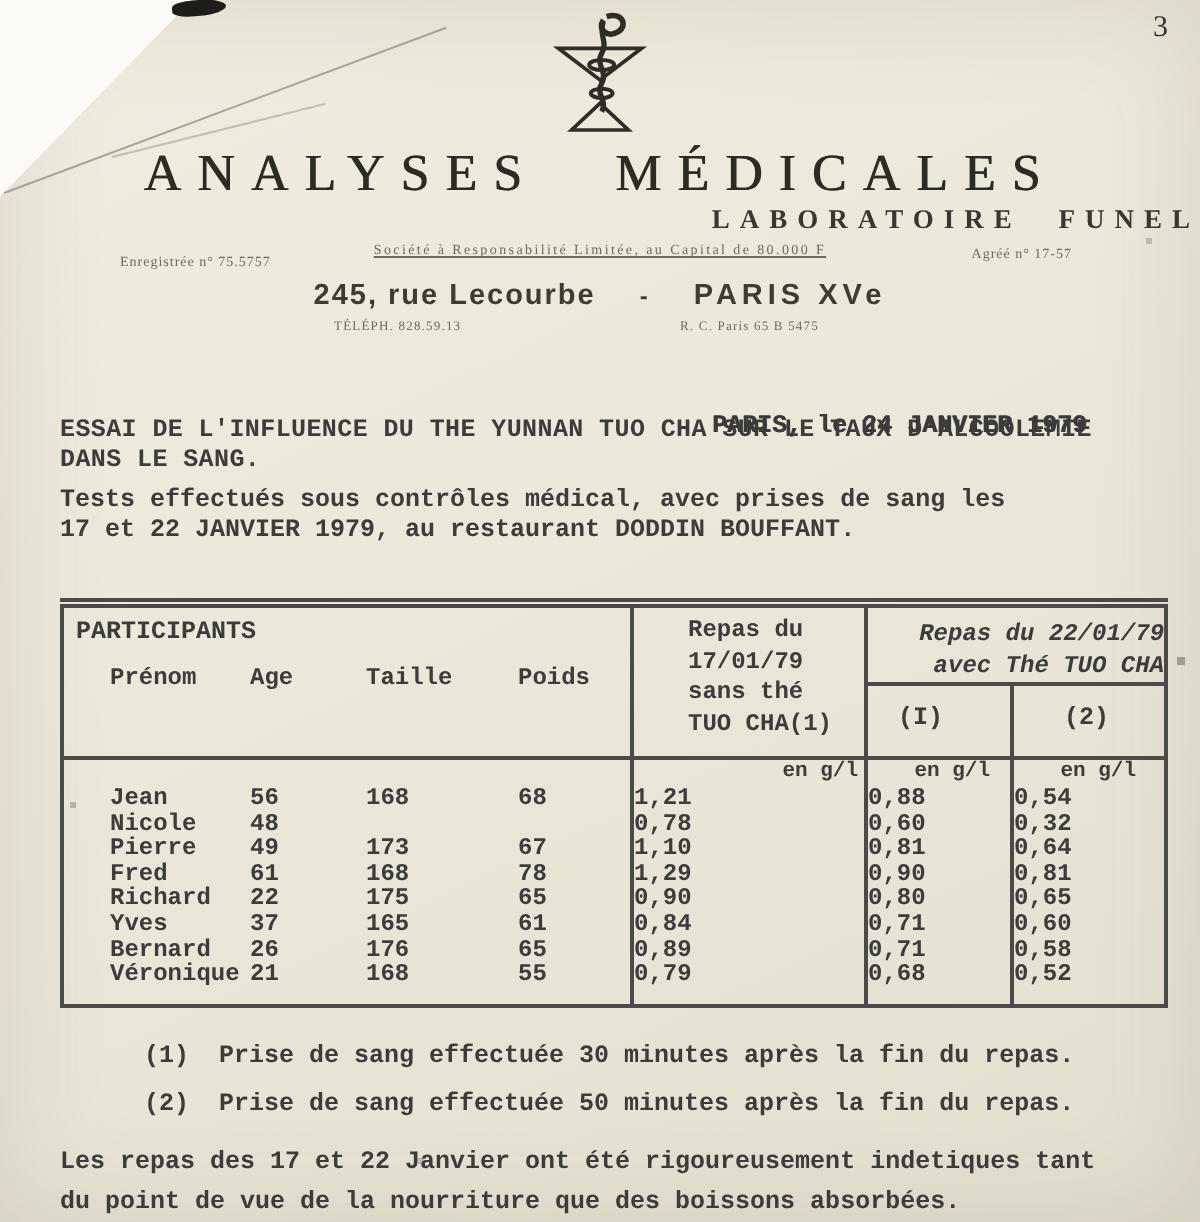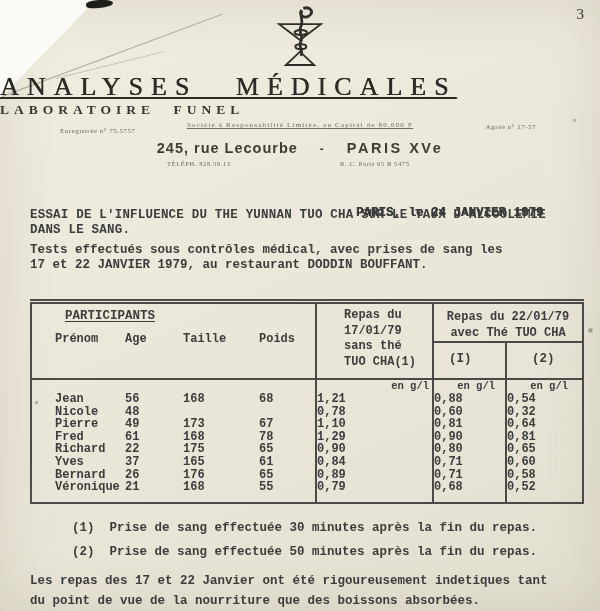--- a/index.html
+++ b/index.html
@@ -28,24 +28,24 @@
     box-shadow: 523px 213px 0 1px rgba(95,90,72,.4), 36px 402px 0 1px rgba(95,90,72,.35),
                 574px 120px 0 1px rgba(95,90,72,.3), 210px 580px 0 1px rgba(95,90,72,.3),
                 590px 330px 0 1.5px rgba(70,65,50,.4); }
 
   .pageno { position:absolute; top:6px; right:16px;
     font-family:"Liberation Serif", serif; font-size:15px; color:#33312c; }
 
   .pharm { position:absolute; top:5px; left:50%; transform:translateX(-50%); }
   .pharm svg { display:block; }
 
-  .title { position:absolute; top:72px; left:0; width:100%; 
+  .title { position:absolute; top:72px; left:0; width:100%; text-align:center;
     font-family:"Liberation Serif", serif; font-size:26px; letter-spacing:8px;
-    word-spacing:24px; color:#2d2b26; text-shadow:0.4px 0 0 #2d2b26;text-decoration:underline; }
-  .lab { position:absolute; top:102px; left:0; width:100%; text-align:left;
+    word-spacing:24px; color:#2d2b26; text-shadow:0.4px 0 0 #2d2b26; }
+  .lab { position:absolute; top:102px; left:0; width:100%; text-align:right;
     font-family:"Liberation Serif", serif; font-weight:bold; font-size:13.5px;
     letter-spacing:5px; word-spacing:10px; color:#3a3732; }
   .company { position:absolute; top:121px; left:0; width:100%; text-align:center;
     font-family:"Liberation Serif", serif; font-size:7px; letter-spacing:1.2px; color:#6f6a5c;text-decoration:underline; }
   .reg { position:absolute; font-family:"Liberation Serif", serif; font-size:7px;
     letter-spacing:.5px; color:#6f6a5c; }
   .reg-left { top:127px; left:60px; }
   .reg-right { top:123px; right:64px; }
   .addr-row { position:absolute; top:140px; left:0; width:100%;
     display:flex; justify-content:center; align-items:baseline; gap:22px;
@@ -73,30 +73,30 @@
   .doc-table { position:absolute; top:299px; left:30px; width:552px;
     border-collapse:collapse; table-layout:fixed;
     border:2px solid #4a4a48; border-top:5px double #4a4a48;
     font-size:12px; font-weight:bold; color:#3c3c3c; }
   .doc-table td { padding:0; vertical-align:top; }
   .h1 { height:38px; } .h2 { height:37px; } .body-row { height:124px; }
   .c-left  { border-right:2px solid #4a4a48; border-bottom:2px solid #4a4a48; }
   .c-meal1 { border-right:2px solid #4a4a48; border-bottom:2px solid #4a4a48;
     white-space:pre-line; padding:4px 0 0 27px !important; line-height:15.5px; }
   .c-meal2 { border-bottom:2px solid #4a4a48; white-space:pre-line;
-    text-align:center; padding-top:5px !important; line-height:16px; }
+    text-align:right; padding-top:5px !important; line-height:16px;font-style:italic; }
   .c-sub { border-bottom:2px solid #4a4a48; font-size:12.5px; padding-top:9px !important; }
   .s1 { border-right:2px solid #4a4a48; padding-left:15px !important; }
   .s2 { padding-left:25px !important; }
   .b1 { border-right:2px solid #4a4a48; }
   .b2 { border-right:2px solid #4a4a48; }
   .b3 { border-right:2px solid #4a4a48; }
 
   .participants { padding:5px 0 0 6px; font-size:12.5px; }
-  .participants .u { text-decoration:underline; text-underline-offset:2px;margin-left:27px; }
+  .participants .u { text-underline-offset:2px; }
   .cols-grid, .tb-grid { display:grid; grid-template-columns:70px 58px 76px auto;
     padding-left:23px; }
   .cols-grid { margin-top:9px; }
   .cols-grid span { text-align:left; }
   .tb-grid span { height:12.6px; line-height:12.6px; overflow:visible; }
   .spacer { height:13px; }
   .unit { height:13px; line-height:12px; font-size:10.5px; }
   .u-m1 { text-align:right; padding-right:3px; }
   .u-s1 { text-align:right; padding-right:10px; }
   .u-s2 { text-align:right; padding-right:14px; }

